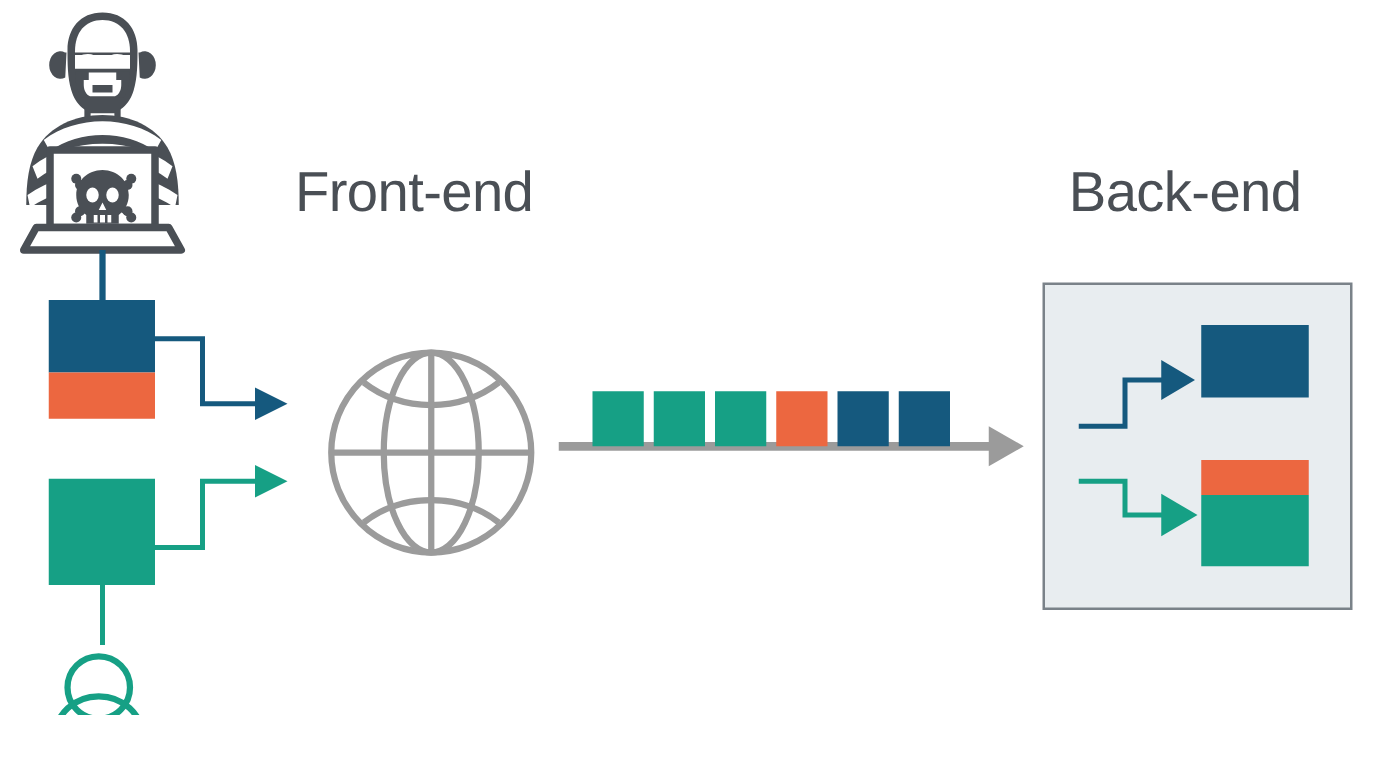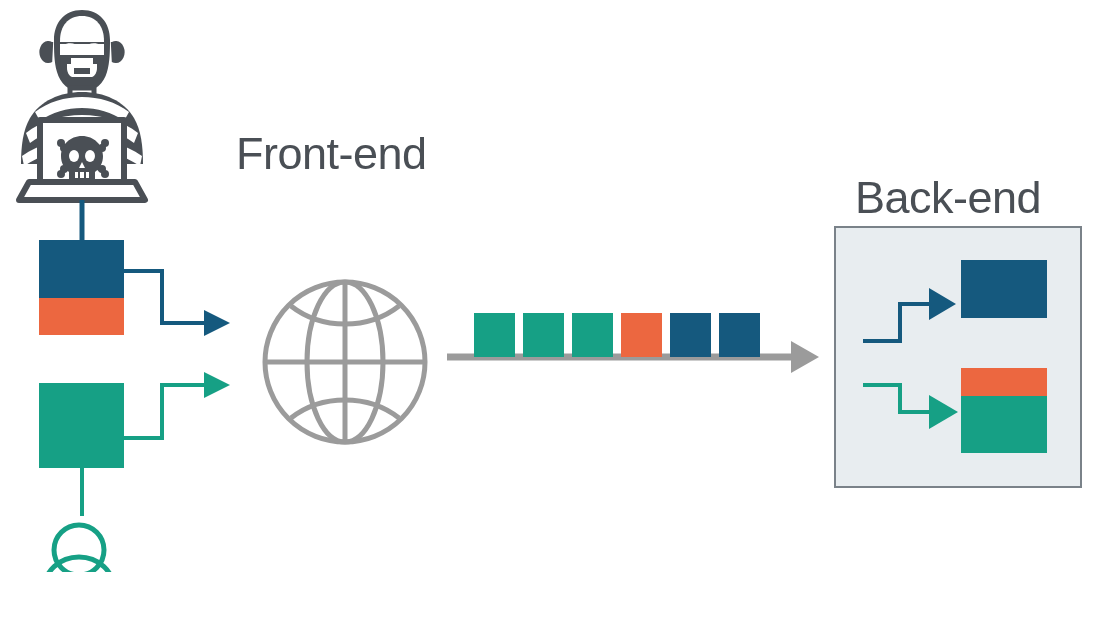--- a/index.html
+++ b/index.html
@@ -22,21 +22,21 @@
     position: absolute;
     color: #4a4f55;
     font-family: "Liberation Sans", sans-serif;
     font-size: 45px;
     font-weight: 400;
     letter-spacing: -0.5px;
     line-height: 1;
     white-space: nowrap;
   }
   #label-frontend { left: 236px; top: 131px; }
-  #label-backend  { left: 855px; top: 131px; margin-top: 44px; }
+  #label-backend  { left: 855px; top: 131px; }
 
   .svg-layer {
     position: absolute;
     left: 0;
     top: 0;
     width: 1110px;
     height: 622px;
   }
 </style>
 </head>

